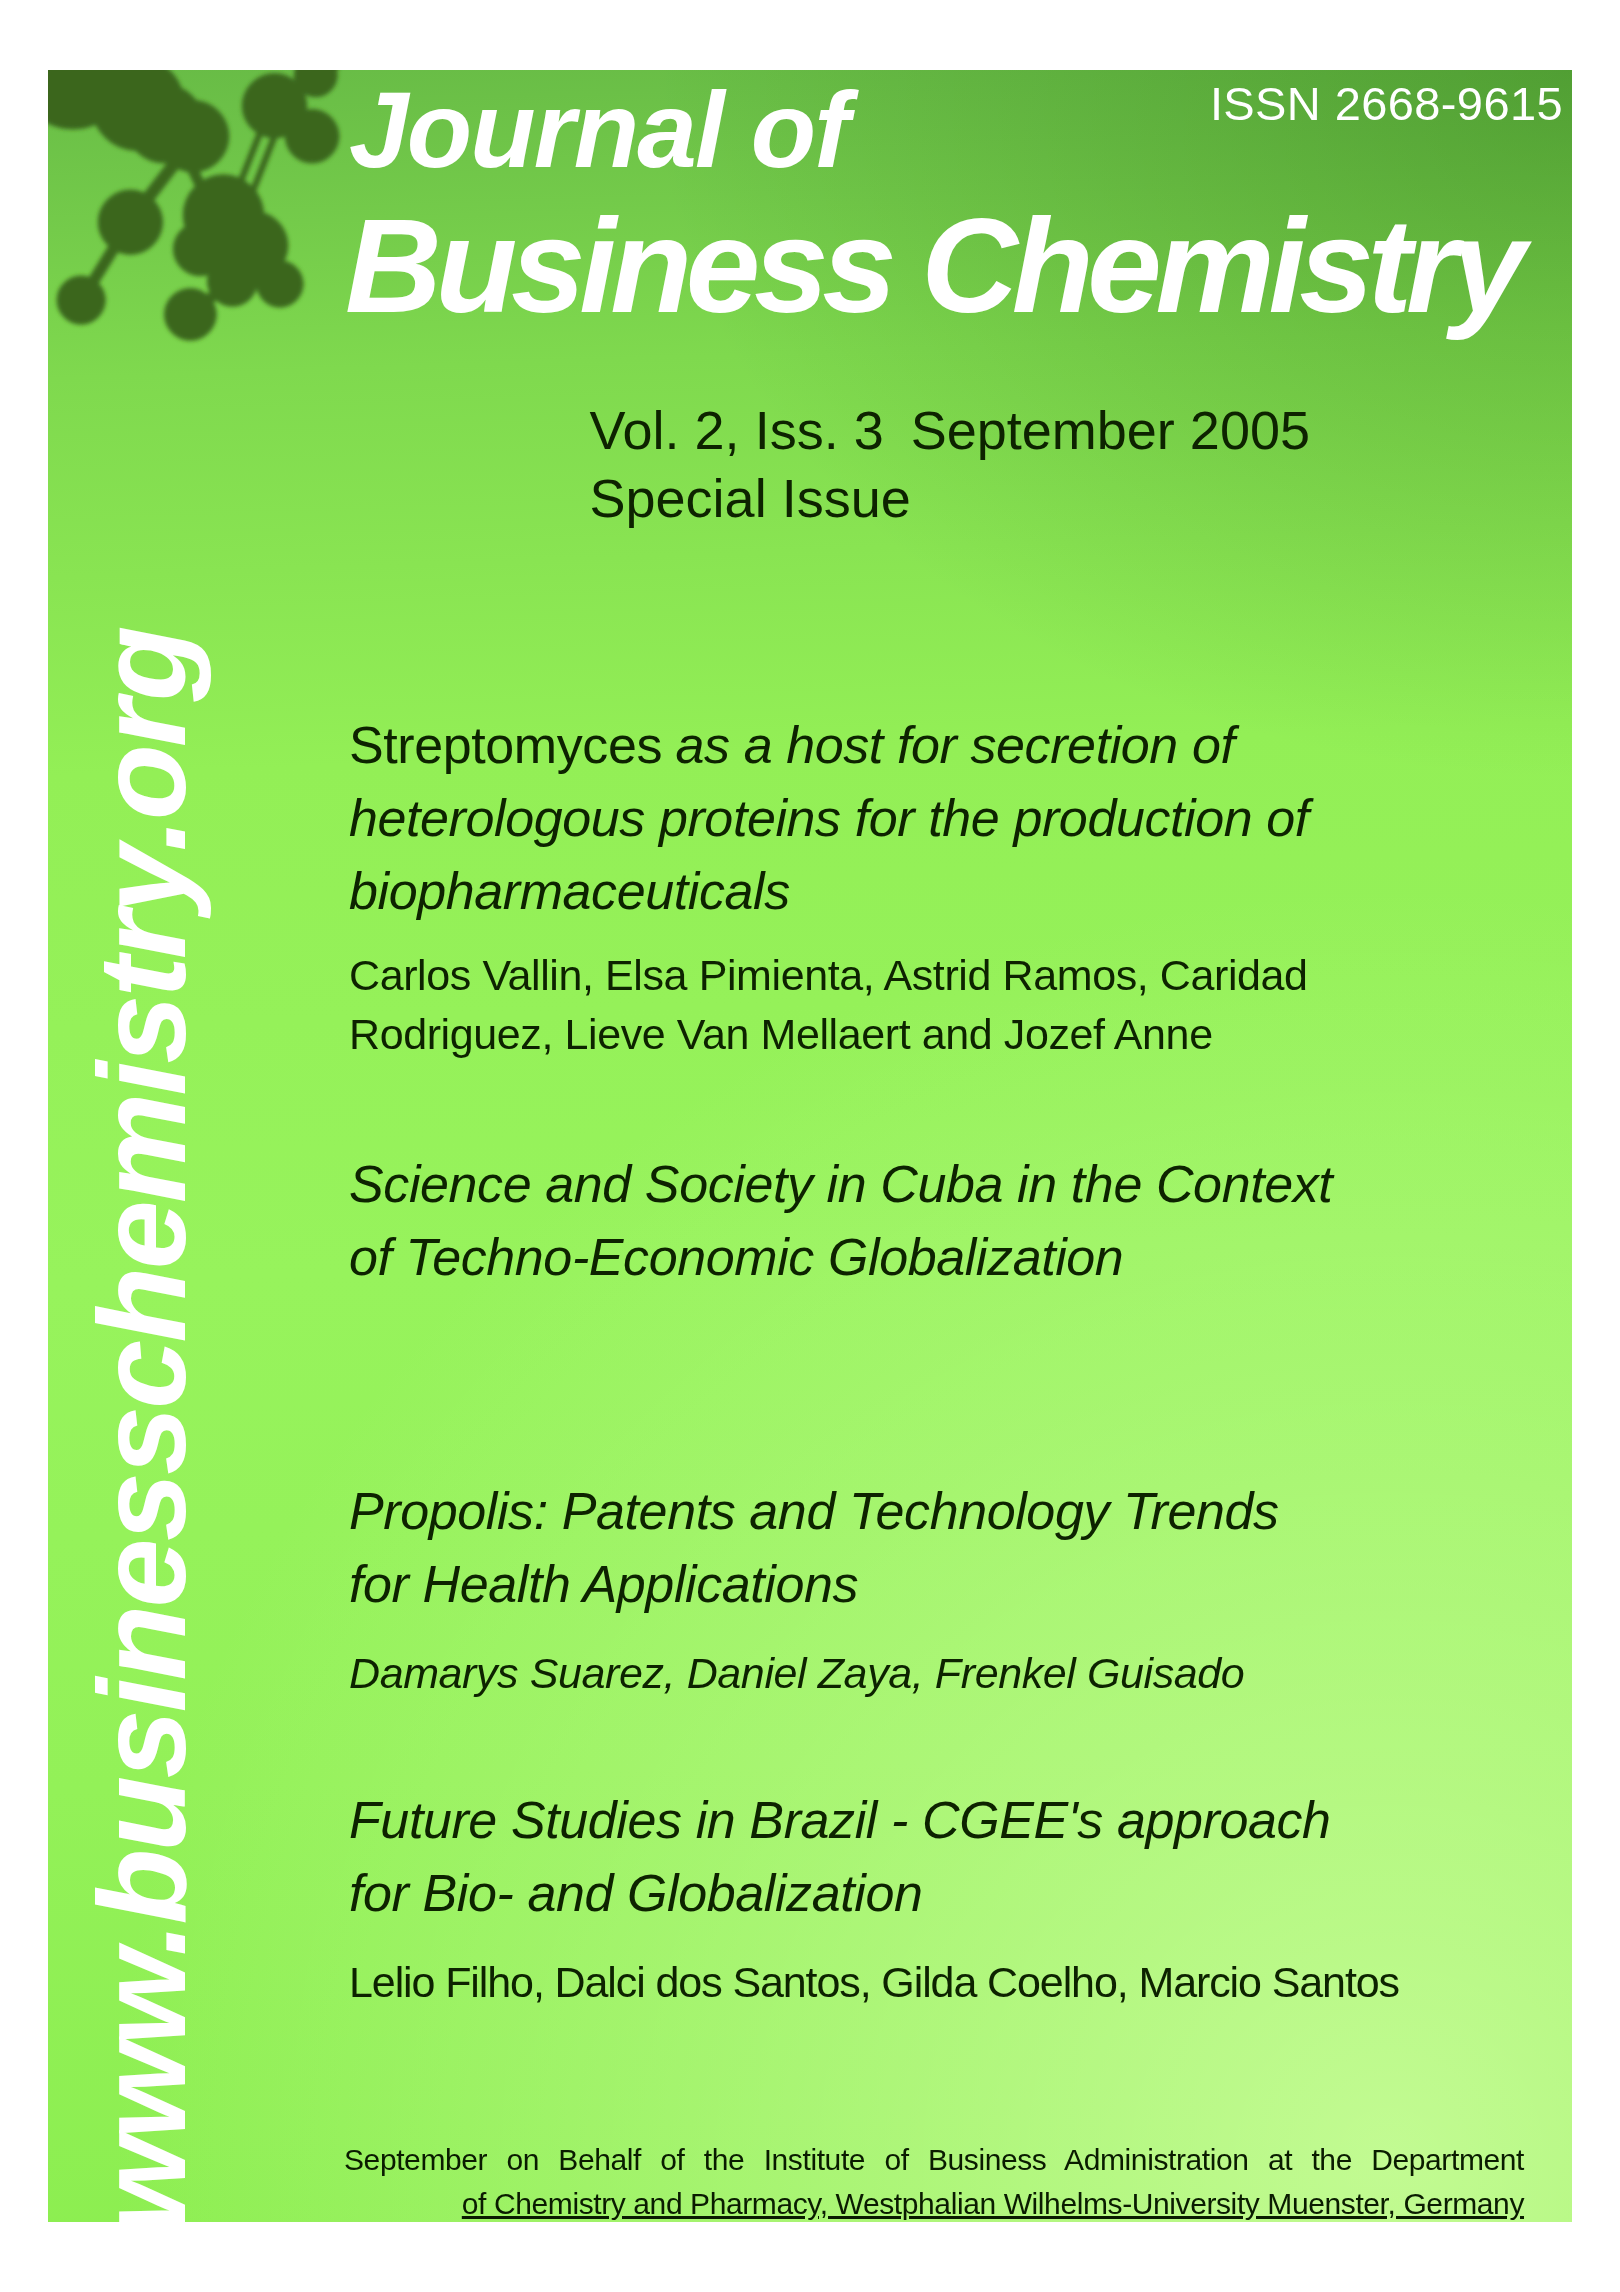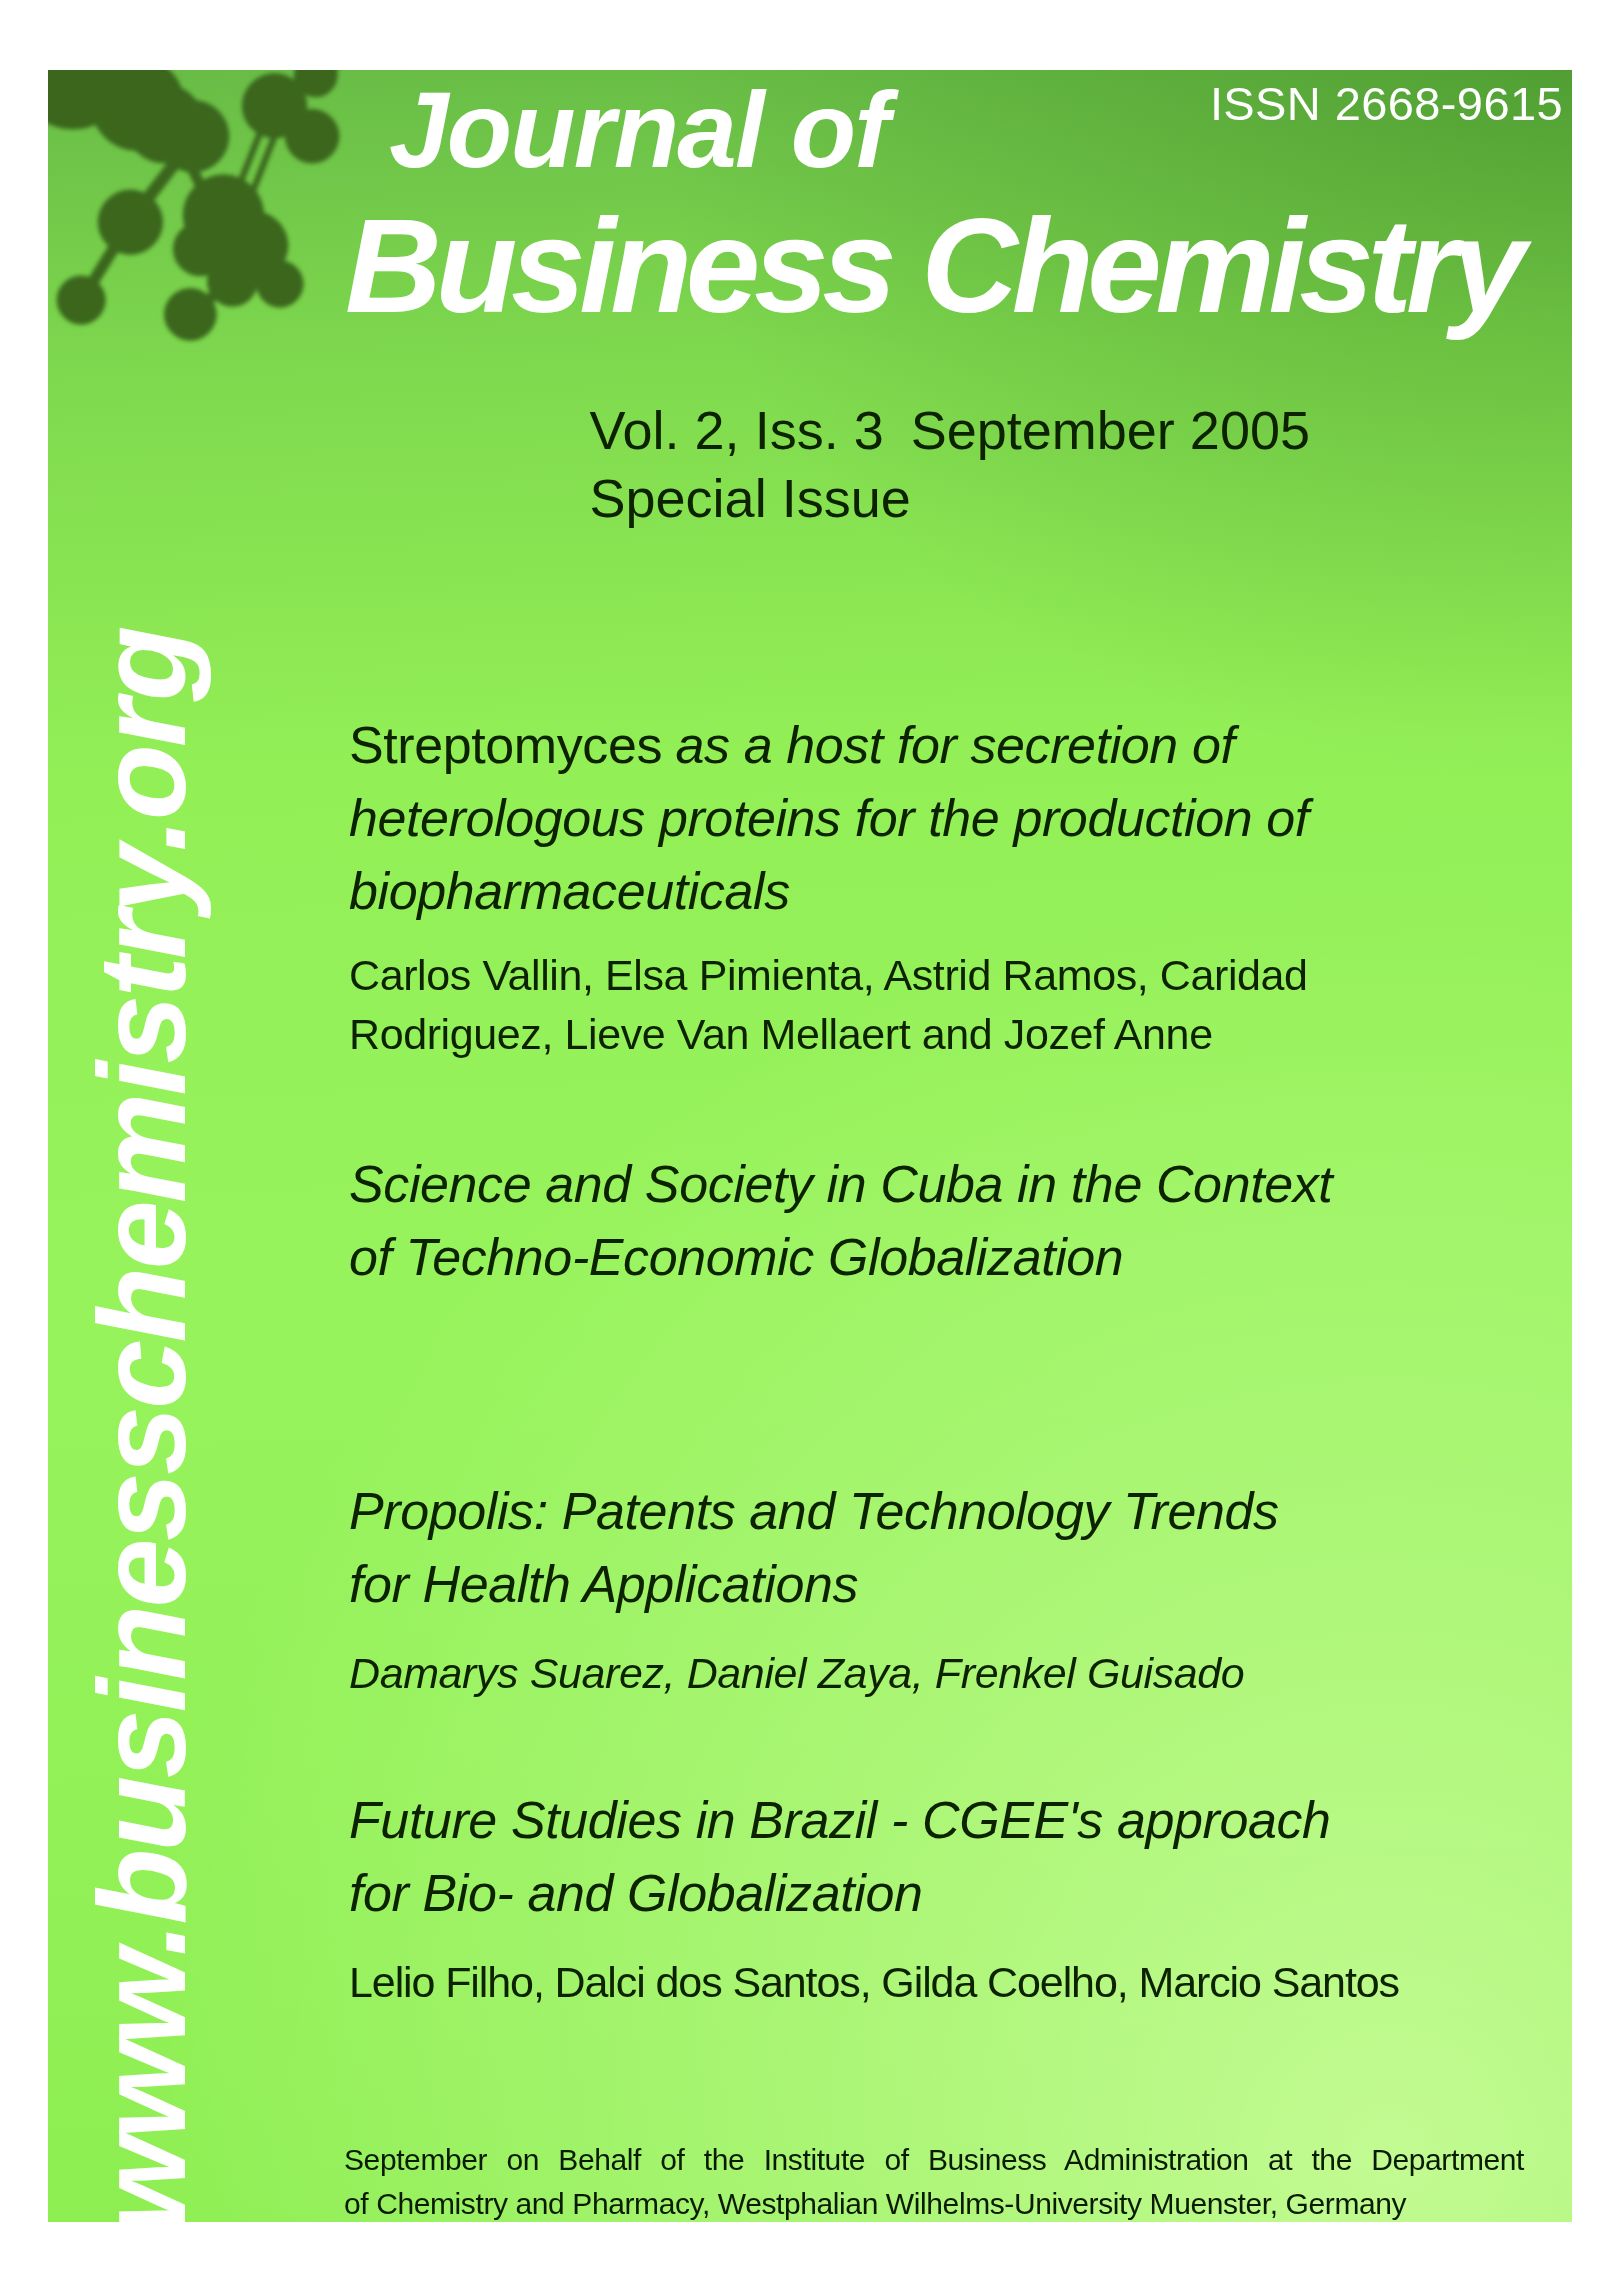--- a/index.html
+++ b/index.html
@@ -23,21 +23,21 @@
     position:absolute; left:1.8px; bottom:-10.7px; height:1890px; width:188px;
     writing-mode:vertical-rl; transform:rotate(180deg);
     font-size:124px; line-height:184px; font-weight:bold; font-style:italic;
     color:#ffffff; letter-spacing:-2.7px; white-space:nowrap;
   }
 
   .issn  { position:absolute; top:7.2px; right:9px; font-size:47px; line-height:54px;
            color:#ffffff; letter-spacing:0.4px; }
 
   .journal-title-1 { position:absolute; left:301px; top:1.8px;  font-size:107px; line-height:116px;
-                     font-weight:bold; font-style:italic; color:#ffffff; letter-spacing:-1.8px; white-space:nowrap;margin-left:40px; }
+                     font-weight:bold; font-style:italic; color:#ffffff; letter-spacing:-1.8px; white-space:nowrap; }
   .journal-title-2 { position:absolute; left:297px; top:120px; font-size:134px; line-height:152px;
                      font-weight:bold; font-style:italic; color:#ffffff; letter-spacing:-6.3px; white-space:nowrap; }
 
   .issue-row { position:absolute; left:301px; right:21.5px; top:326px;
                display:flex; justify-content:center; align-items:flex-start;
                font-size:54px; line-height:68px; }
   .issue-row .cell { white-space:nowrap; }
 
   .title   { position:absolute; left:301px; font-size:52px; line-height:73px;
              font-style:italic; letter-spacing:-0.4px; white-space:nowrap; }
@@ -45,21 +45,21 @@
   .title .after-prefix { margin-left:13.4px; }
 
   .authors { position:absolute; left:301px; font-size:43px; line-height:59px;
              letter-spacing:-0.4px; white-space:nowrap;margin-top:9px; }
   .authors.italic { font-style:italic; }
   .authors.tight  { letter-spacing:-1.1px; }
 
   .footer { position:absolute; left:296px; top:2068px; width:1180px;
             font-size:30px; line-height:44px; letter-spacing:-0.4px; color:#0a1c00; }
   .footer .l1 { text-align:justify; text-align-last:justify; }
-  .footer .l2 { text-align:left; }
+  .footer .l2 { text-align:right;text-decoration:underline; }
 
   .pos-a1-title   { top:639px;  }
   .pos-a1-authors { top:867px;  }
   .pos-a2-title   { top:1078px; }
   .pos-a2-authors { top:1234px; }
   .pos-a3-title   { top:1405px; }
   .pos-a3-authors { top:1565px; }
   .pos-a4-title   { top:1714px; }
   .pos-a4-authors { top:1874px; }
 </style>

